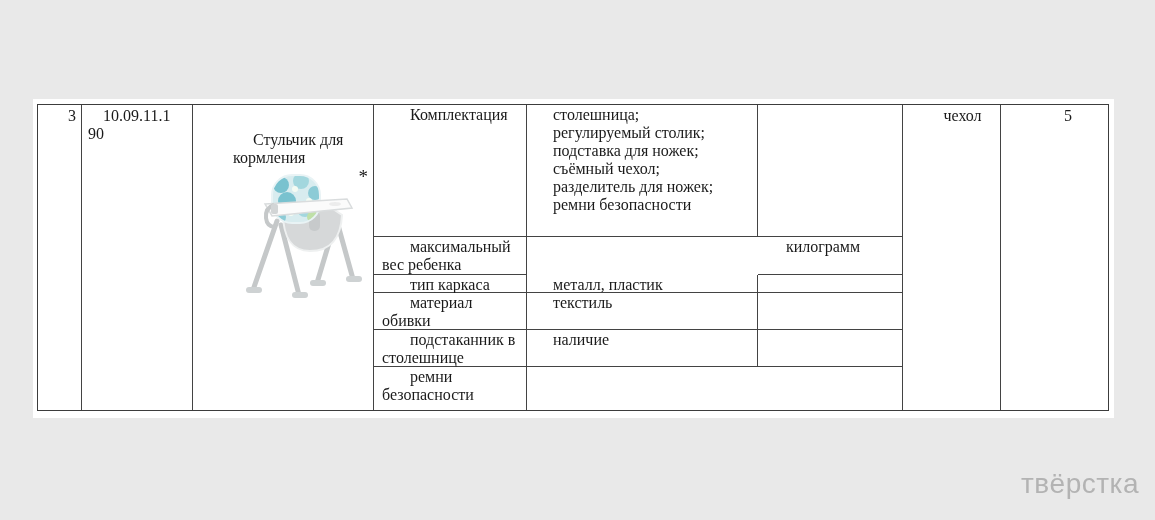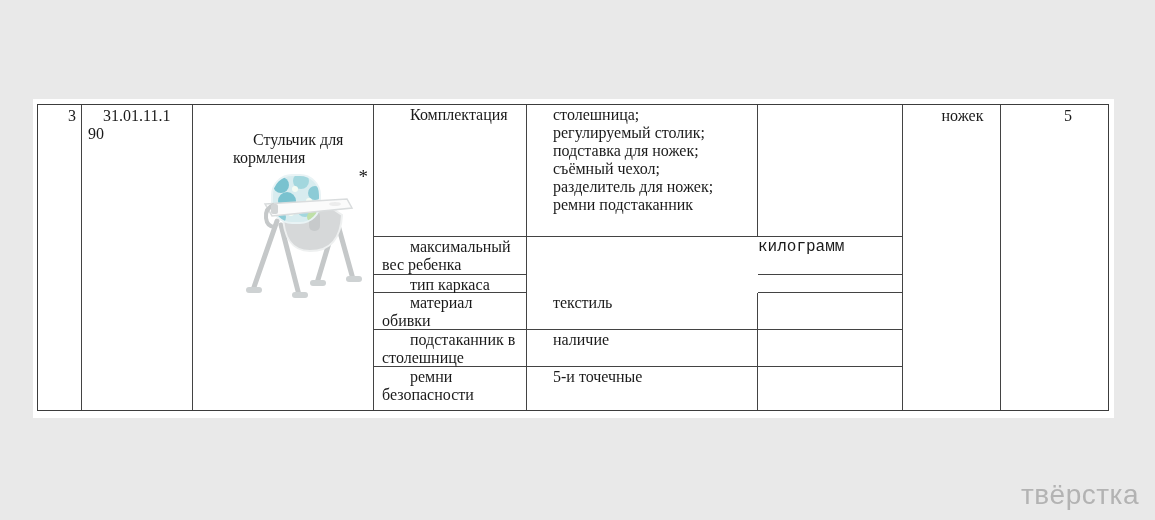--- a/index.html
+++ b/index.html
@@ -31,42 +31,42 @@
   .c-num  { grid-area:1/1/7/2; text-align:right; padding:2px 5px 0 0; }
   .c-code { grid-area:1/2/7/3; padding:2px 20px 0 6px; text-indent:15px; word-break:break-all; }
   .c-name { grid-area:1/3/7/4; position:relative; padding:2px 5px 0 0; }
   .name-text { padding-left:40px; text-indent:20px;margin-top:24px; }
   .footnote  { text-align:right; margin-top:2px; font-size:19px; line-height:16px; }
   .c-unit { grid-area:1/7/7/8; text-align:center; padding:2px 0 0 22px; }
   .c-qty  { grid-area:1/8/7/9; text-align:right; padding:2px 36px 0 0; }
 
   .char-name  { grid-column:4; padding:1px 6px 0 8px; text-indent:28px; }
   .char-value { grid-column:5; padding:1px 6px 0 26px; white-space:pre-line; }
-  .char-unit  { grid-column:6; text-align:left; padding:1px 14px 0 0;font-family:Liberation Mono, monospace; }
+  .char-unit  { grid-column:6; text-align:center; padding:1px 14px 0 0; }
   .r1 { grid-row:1; } .r2 { grid-row:2; } .r3 { grid-row:3; }
   .r4 { grid-row:4; } .r5 { grid-row:5; } .r6 { grid-row:6; }
 
   .chair { position:absolute; left:50px; top:66px; }
 
   .watermark {
-    position:absolute; right:16px; top:480px;
+    position:absolute; right:16px; top:469px;
     font-family:"Liberation Sans", "DejaVu Sans", sans-serif;
     font-size:28px; line-height:30px;
     color:#b3b3b3; letter-spacing:0.5px;
   }
 </style>
 </head>
 <body>
 
 <div class="page">
   <div class="doc-table">
 
     <div class="cell br c-num">3</div>
 
-    <div class="cell br c-code">31.01.11.190</div>
+    <div class="cell br c-code">10.09.11.190</div>
 
     <div class="cell br c-name">
       <div class="name-text">Стульчик для кормления</div>
       <div class="footnote">*</div>
       <svg class="chair" width="122" height="140" viewBox="0 0 122 140" aria-hidden="true">
 
         <g stroke="#c5c8c9" stroke-width="5" stroke-linecap="round" fill="none">
           <path d="M34,50 L10,119"></path>
           <path d="M38,54 L56,124"></path>
           <path d="M92,52 L74,112"></path>
@@ -116,30 +116,30 @@
     <div class="cell br bb char-name r2">максимальный вес ребенка</div>
     <div class="cell br bb char-name r4">материал обивки</div>
     <div class="cell br bb char-name r5">подстаканник в столешнице</div>
     <div class="cell br char-name r6">ремни безопасности</div>
 
     <div class="cell br bb char-value r1">столешница;
 регулируемый столик;
 подставка для ножек;
 съёмный чехол;
 разделитель для ножек;
-ремни подстаканник</div>
+ремни безопасности</div>
+    <div class="cell br bb char-value r3">металл, пластик</div>
     <div class="cell br bb char-value r4">текстиль</div>
     <div class="cell br bb char-value r5">наличие</div>
-    <div class="cell br char-value r6">5-и точечные</div>
 
     <div class="cell br bb char-unit r1"></div>
     <div class="cell br bb char-unit r2">килограмм</div>
     <div class="cell br bb char-unit r3"></div>
     <div class="cell br bb char-unit r4"></div>
     <div class="cell br bb char-unit r5"></div>
     <div class="cell br char-unit r6"></div>
 
-    <div class="cell br c-unit">ножек</div>
+    <div class="cell br c-unit">чехол</div>
     <div class="cell c-qty">5</div>
   </div>
 </div>
 
 <div class="watermark">твёрстка</div>
 
 </body></html>

